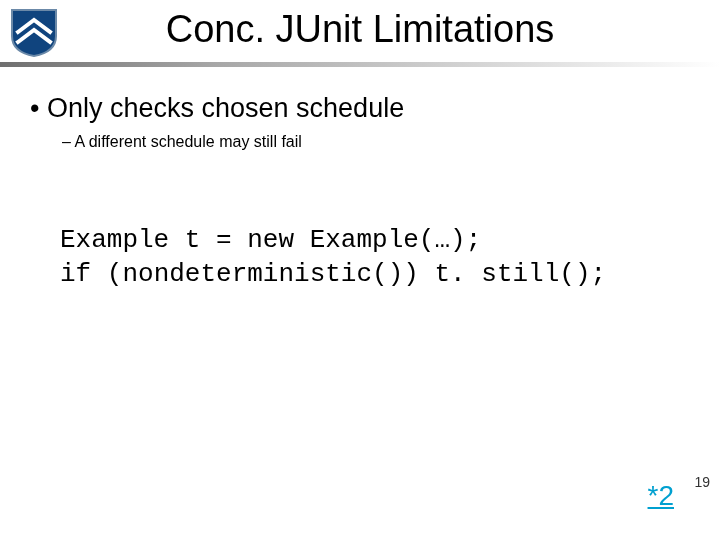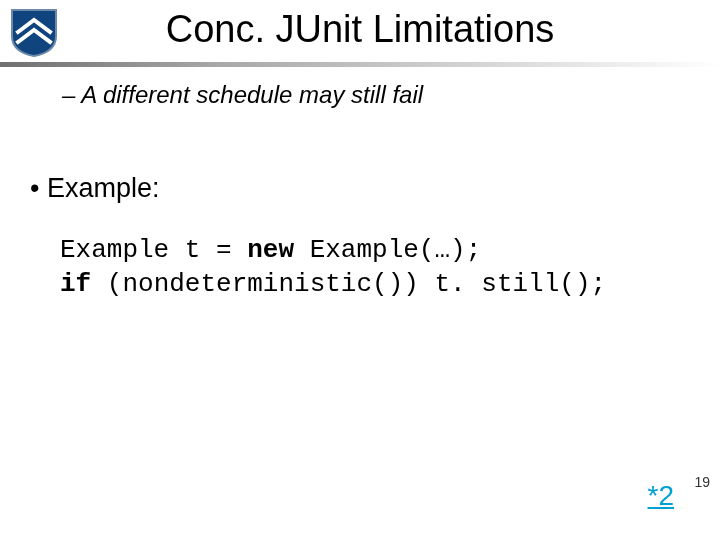--- a/index.html
+++ b/index.html
@@ -52,37 +52,36 @@
     line-height: 1.25;
   }
   .b1 {
     margin: 18px 0 0 0;
   }
   .b1-dot::before {
     content: "• ";
   }
   .b2 {
     margin: 6px 0 0 32px;
-    font-size: 24px;
-    font-style: italic;
+    font-size: 16px;
   }
   .b2-dash::before {
     content: "– ";
   }
   .gap {
     height: 44px;
   }
   .code {
     margin: 28px 0 0 30px;
     font-family: "Courier New", Courier, monospace;
     font-size: 26px;
     line-height: 1.3;
     white-space: pre;
   }
-  .code .kw { font-weight: bold; }
+  .code .kw { font-weight: normal; }
   .footnote {
     position: absolute;
     right: 46px;
     bottom: 12px;
     font-size: 28px;
     color: #00a0d0;
     text-decoration: underline;
   }
   .pagenum {
     position: absolute;
@@ -103,26 +102,26 @@
         <path d="M4 4 H48 V30 Q48 46 26 50 Q4 46 4 30 Z" fill="#10447e" stroke="#6b89a8" stroke-width="2"></path>
         <polyline points="10,26 26,14 42,26" fill="none" stroke="#ffffff" stroke-width="4" stroke-linecap="square"></polyline>
         <polyline points="10,36 26,24 42,36" fill="none" stroke="#ffffff" stroke-width="4" stroke-linecap="square"></polyline>
       </svg>
     </div>
     <div class="title">Conc. JUnit Limitations</div>
     <div class="grad-line"></div>
   </div>
 
   <div class="content">
+    <div class="b1">
+      <span class="b1-dot">Only checks chosen schedule</span>
+    </div>
     <div class="b2">
       <span class="b2-dash">A different schedule may still fail</span>
     </div>
     <div class="gap"></div>
-    <div class="b1">
-      <span class="b1-dot">Example:</span>
-    </div>
     <div class="code"><span>Example t = </span><span class="kw">new</span><span> Example(…);</span>
 <span class="kw">if</span><span> (nondeterministic()) t. still();</span></div>
   </div>
 
   <div class="footnote">*2</div>
   <div class="pagenum">19</div>
 </div>
 
 </body></html>

